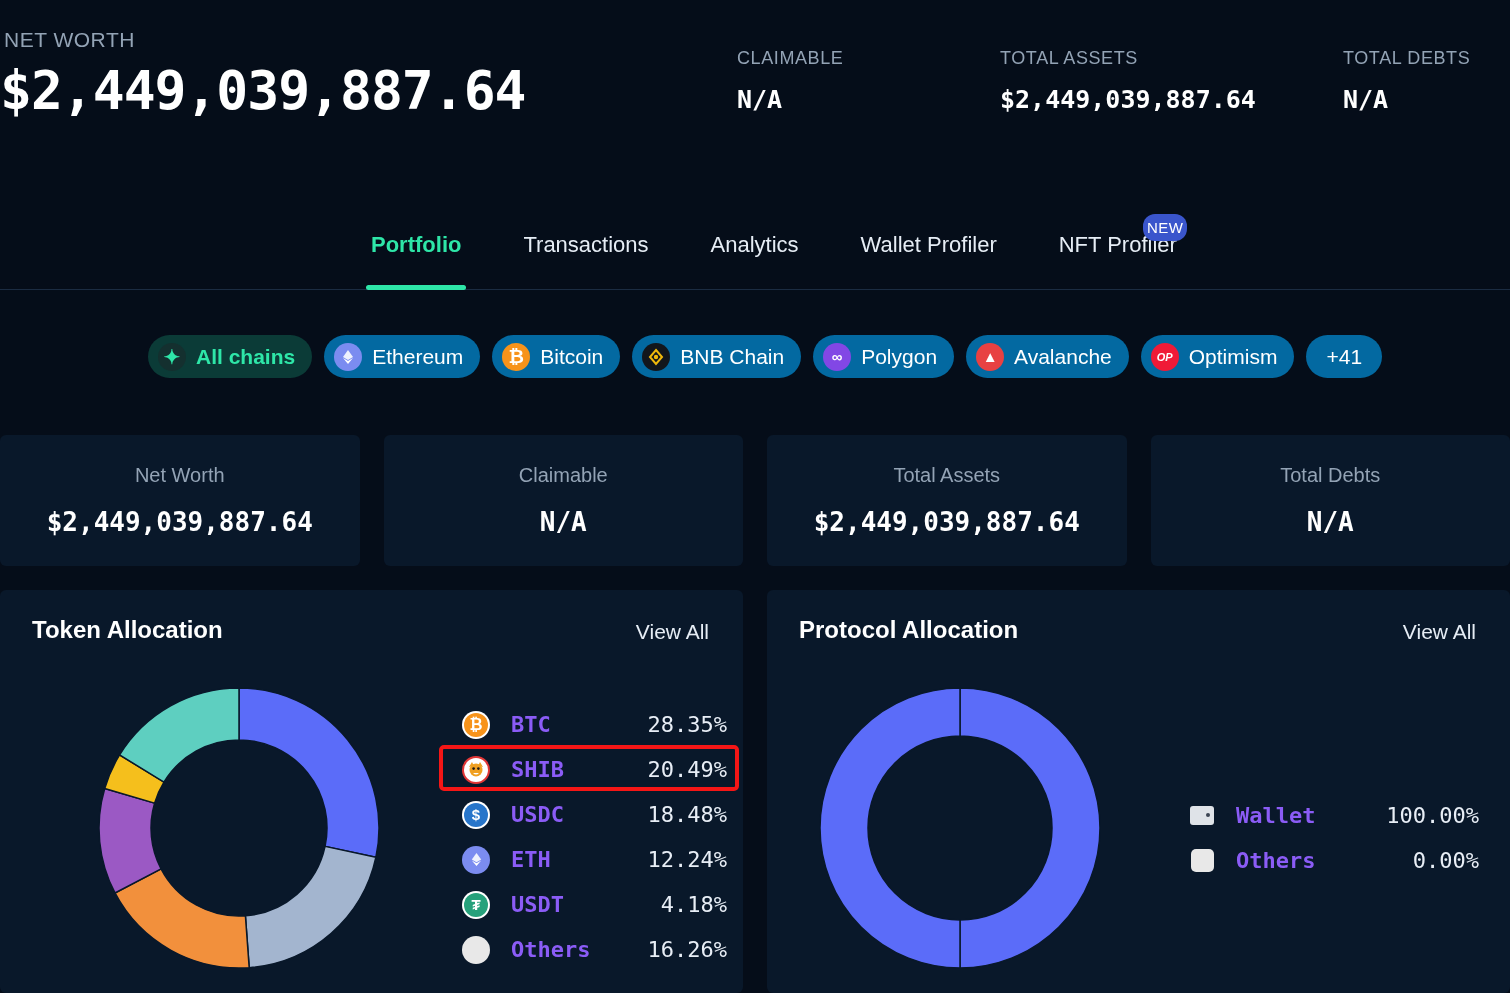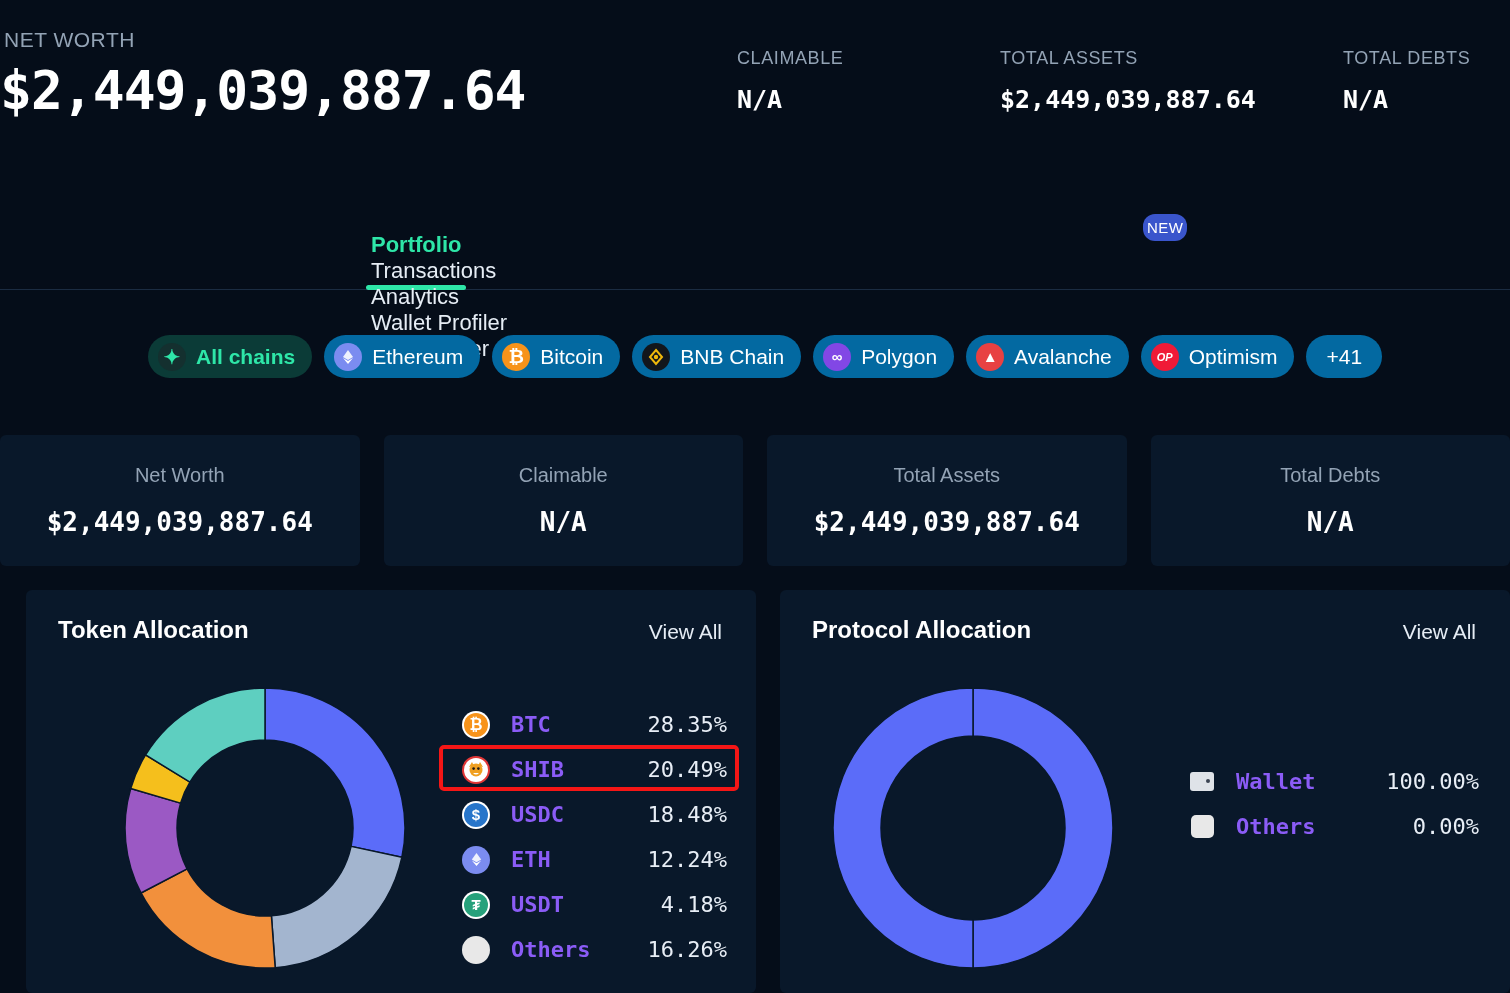--- a/index.html
+++ b/index.html
@@ -42,21 +42,21 @@
   }
   .hstat.s1 { left: 737px; }
   .hstat.s2 { left: 1000px; }
   .hstat.s3 { left: 1343px; }
 
   
   .tabs-wrap {
     position: absolute; left: 0; top: 232px; width: 1510px; height: 58px;
     border-bottom: 1px solid #1b2c42;
   }
-  .tabs { display: flex; align-items: flex-start; gap: 0px; padding-left: 340px; flex-direction: column; }
+  .tabs { display: flex; align-items: flex-start; gap: 0px; padding-left: 340px; }
   .tab {
     position: relative;
     font-size: 22px;
     color: #e6edf5;
     padding: 0 31px;
     line-height: 26px;
     cursor: pointer;
     white-space: nowrap;
   }
   .tab.active { color: #2ee6a8; font-weight: bold; }
@@ -124,21 +124,21 @@
   .card-label { font-size: 20px; color: #93a3b5; }
   .card-value {
     font-family: "DejaVu Sans Mono", monospace;
     font-size: 26px; font-weight: bold; color: #ffffff;
   }
 
   
   .panels {
     position: absolute; left: 0; top: 590px;
     width: 1510px; height: 403px;
-    display: flex; gap: 24px; padding-left: 26px;
+    display: flex; gap: 24px;
   }
   .panel {
     flex: 1;
     background: #09182a;
     border-radius: 6px;
     position: relative;
   }
   .panel-title {
     position: absolute; left: 32px; top: 26px;
     font-size: 24px; font-weight: bold; color: #ffffff;
@@ -200,21 +200,21 @@
     position: absolute;
     left: 439px; top: 745px;
     width: 300px; height: 46px;
     border: 4px solid #f51616;
     border-radius: 5px;
     pointer-events: none;
   }
 
   
   .legend-proto {
-    position: absolute; left: 1189px; top: 759px;
+    position: absolute; left: 1189px; top: 793px;
   }
   .legend-proto .legend-row { width: 290px; height: 45px; }
   .pg-icon {
     width: 26px; height: 26px; flex: none;
     display: flex; align-items: center; justify-content: center;
   }
   .wallet-glyph {
     width: 24px; height: 19px; border-radius: 3px;
     background: #dfe3e8; position: relative;
   }

